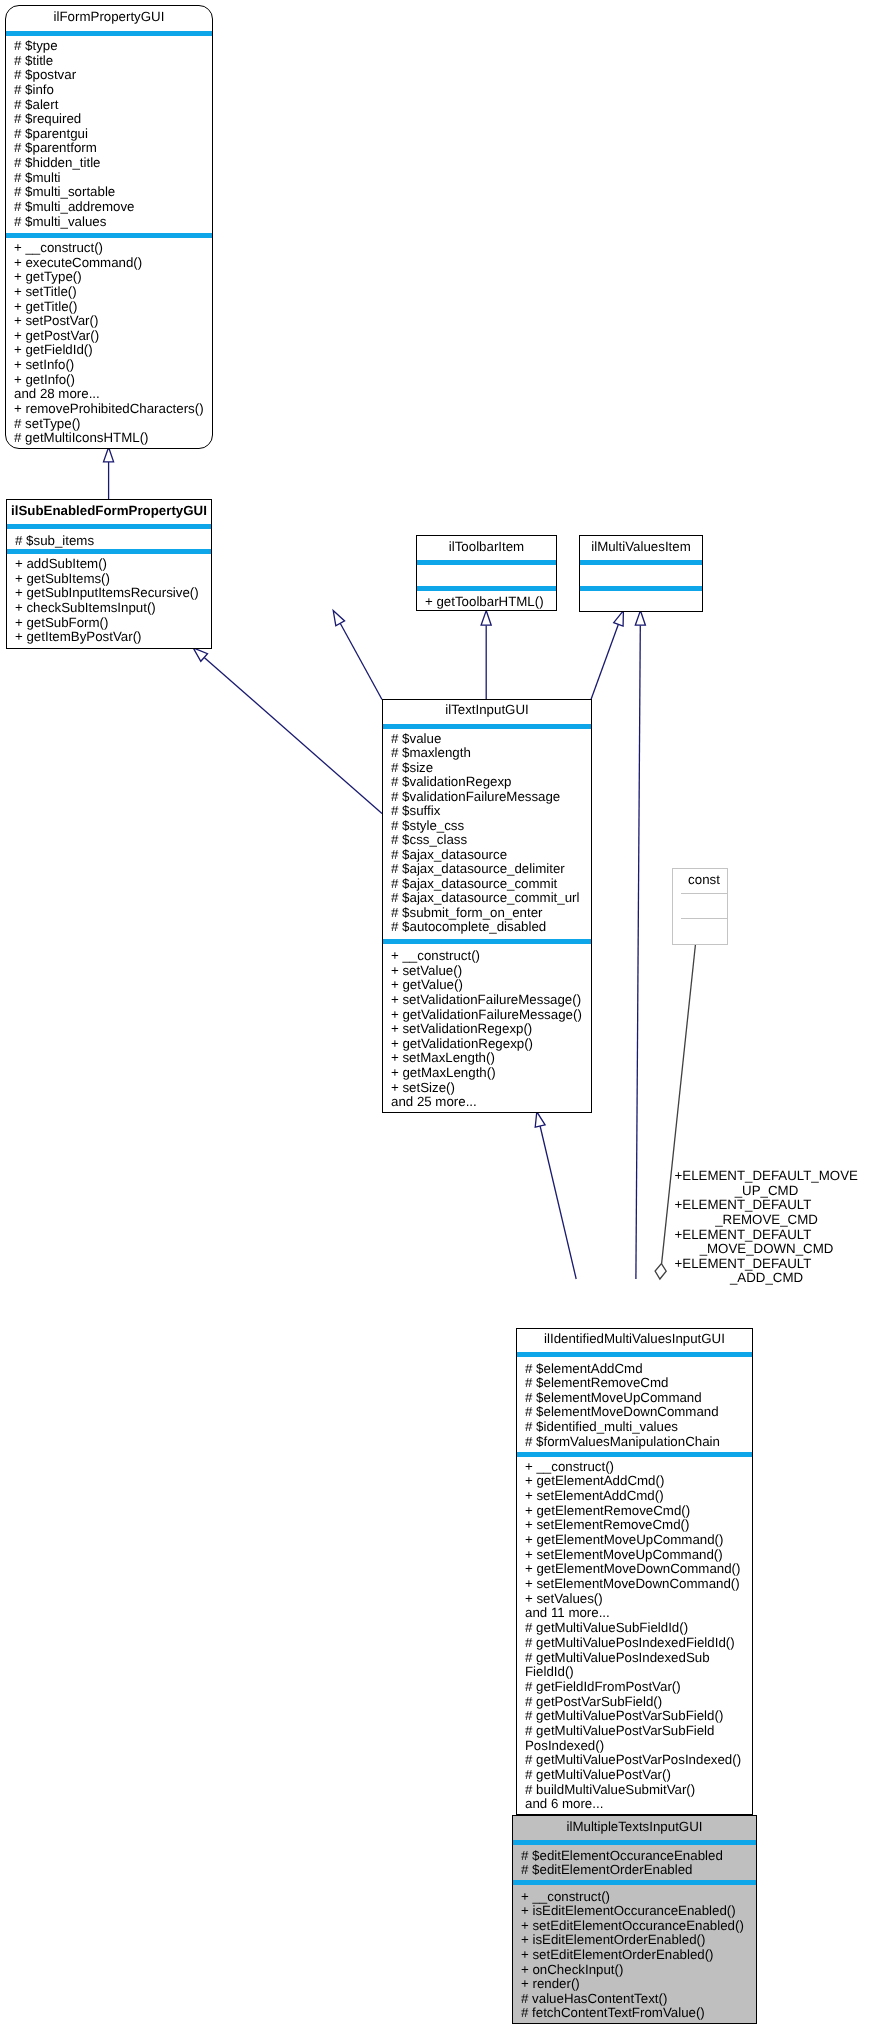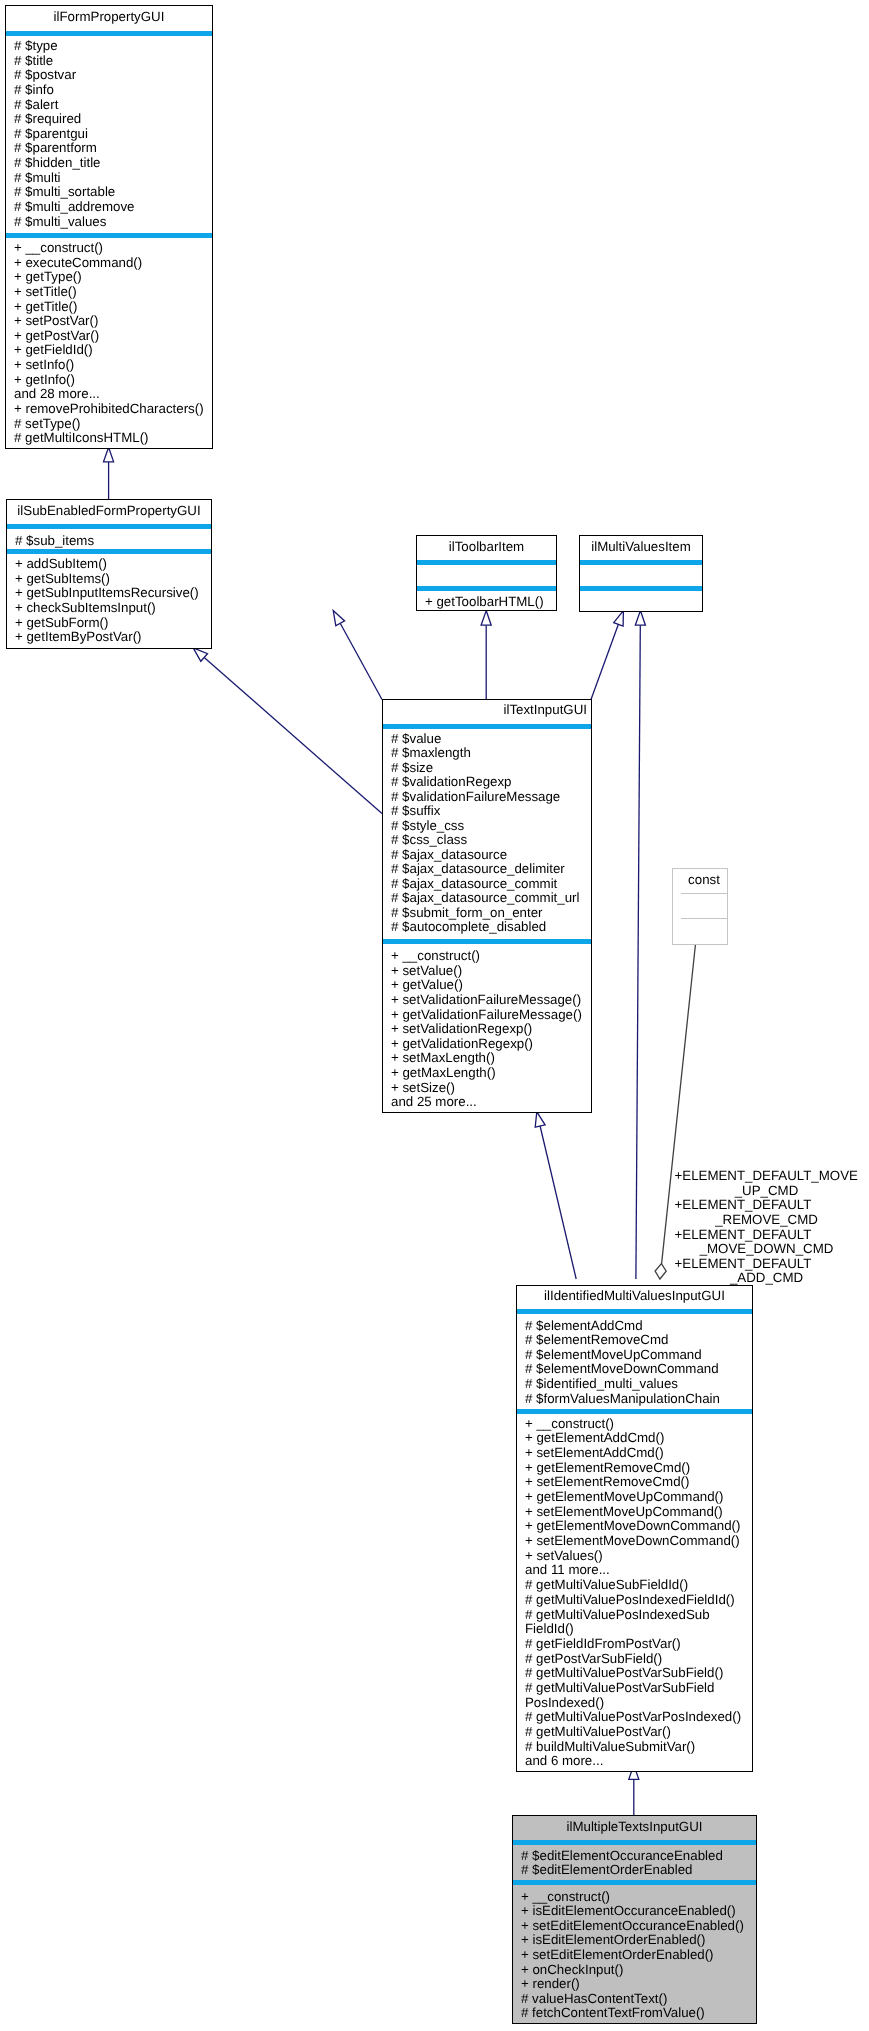--- a/index.html
+++ b/index.html
@@ -49,21 +49,21 @@
     <path fill="#ffffff" d="M536.8,1111.8 L535.2,1127.2 L545.1,1124.9 Z"></path>
     <path d="M633.8,1779.4 L633.8,1815.0"></path>
     <path fill="#ffffff" d="M633.8,1764.8 L628.8,1779.4 L638.8,1779.4 Z"></path>
   </g>
   <g fill="none" stroke="#404040" stroke-width="1.3">
     <path d="M695.5,944.0 L661.6,1263.6"></path>
     <path fill="#ffffff" d="M661.4,1263.6 L666.2,1271.1 L659.9,1279.0 L655.1,1271.1 Z"></path>
   </g>
 </svg>
 
-<div class="node" id="n-ilFormPropertyGUI" style="left:5px;top:5px;width:208px;height:444px;">
+<div class="node" id="n-ilFormPropertyGUI" style="left:5px;top:5px;width:208px;height:444px;border-radius:14px;">
   <div class="title" style="height:25px;padding-top:3.8px;">ilFormPropertyGUI</div>
   <div class="sect" style="height:202px;line-height:14.63px;padding-top:3.0px;">
         <div class="row"># $type</div>
         <div class="row"># $title</div>
         <div class="row"># $postvar</div>
         <div class="row"># $info</div>
         <div class="row"># $alert</div>
         <div class="row"># $required</div>
         <div class="row"># $parentgui</div>
         <div class="row"># $parentform</div>
@@ -85,21 +85,21 @@
         <div class="row">+ setInfo()</div>
         <div class="row">+ getInfo()</div>
         <div class="row">and 28 more...</div>
         <div class="row">+ removeProhibitedCharacters()</div>
         <div class="row"># setType()</div>
         <div class="row"># getMultiIconsHTML()</div>
       </div>
 </div>
 
 <div class="node" id="n-ilSubEnabledFormPropertyGUI" style="left:6px;top:499px;width:206px;height:150px;">
-  <div class="title" style="height:24px;padding-top:3.8px;">ilSubEnabledFormPropertyGUI</div>
+  <div class="title" style="height:24px;padding-top:3.8px;font-weight:bold;">ilSubEnabledFormPropertyGUI</div>
   <div class="sect" style="height:25px;line-height:14.6px;padding-top:5px;">
         <div class="row"># $sub_items</div>
       </div>
   <div class="sect" style="height:99px;line-height:14.6px;padding-top:3.3px;">
         <div class="row">+ addSubItem()</div>
         <div class="row">+ getSubItems()</div>
         <div class="row">+ getSubInputItemsRecursive()</div>
         <div class="row">+ checkSubItemsInput()</div>
         <div class="row">+ getSubForm()</div>
         <div class="row">+ getItemByPostVar()</div>
@@ -115,21 +115,21 @@
       </div>
 </div>
 
 <div class="node" id="n-ilMultiValuesItem" style="left:579px;top:535px;width:124px;height:77px;">
   <div class="title" style="height:24px;padding-top:3.8px;">ilMultiValuesItem</div>
   <div class="sect" style="height:26px;line-height:14.6px;padding-top:2.6px;"></div>
   <div class="sect" style="height:25px;line-height:14.6px;padding-top:2.6px;"></div>
 </div>
 
 <div class="node" id="n-ilTextInputGUI" style="left:382px;top:699px;width:210px;height:414px;">
-  <div class="title" style="height:24px;padding-top:3.3px;text-align:right;">ilTextInputGUI</div>
+  <div class="title" style="height:24px;padding-top:3.3px;">ilTextInputGUI</div>
   <div class="sect" style="height:215px;line-height:14.52px;padding-top:2.6px;">
         <div class="row"># $value</div>
         <div class="row"># $maxlength</div>
         <div class="row"># $size</div>
         <div class="row"># $validationRegexp</div>
         <div class="row"># $validationFailureMessage</div>
         <div class="row"># $suffix</div>
         <div class="row"># $style_css</div>
         <div class="row"># $css_class</div>
         <div class="row"># $ajax_datasource</div>
@@ -153,21 +153,21 @@
         <div class="row">and 25 more...</div>
       </div>
 </div>
 
 <div class="node const" id="n-const" style="left:672px;top:868px;width:56px;height:77px;padding-left:8px;">
   <div class="title" style="height:24px;padding-top:3.8px;">const</div>
   <div class="sect" style="height:25px;line-height:14.6px;padding-top:2.6px;"></div>
   <div class="sect" style="height:26px;line-height:14.6px;padding-top:2.6px;"></div>
 </div>
 
-<div class="node" id="n-ilIdentifiedMultiValuesInputGUI" style="left:516px;top:1285px;width:237px;height:487px;">
+<div class="node" id="n-ilIdentifiedMultiValuesInputGUI" style="left:516px;top:1328px;width:237px;height:487px;">
   <div class="title" style="height:23px;padding-top:3.3px;">ilIdentifiedMultiValuesInputGUI</div>
   <div class="sect" style="height:100px;line-height:14.6px;padding-top:4.6px;">
         <div class="row"># $elementAddCmd</div>
         <div class="row"># $elementRemoveCmd</div>
         <div class="row"># $elementMoveUpCommand</div>
         <div class="row"># $elementMoveDownCommand</div>
         <div class="row"># $identified_multi_values</div>
         <div class="row"># $formValuesManipulationChain</div>
       </div>
   <div class="sect" style="height:362px;line-height:14.69px;padding-top:2.6px;">

